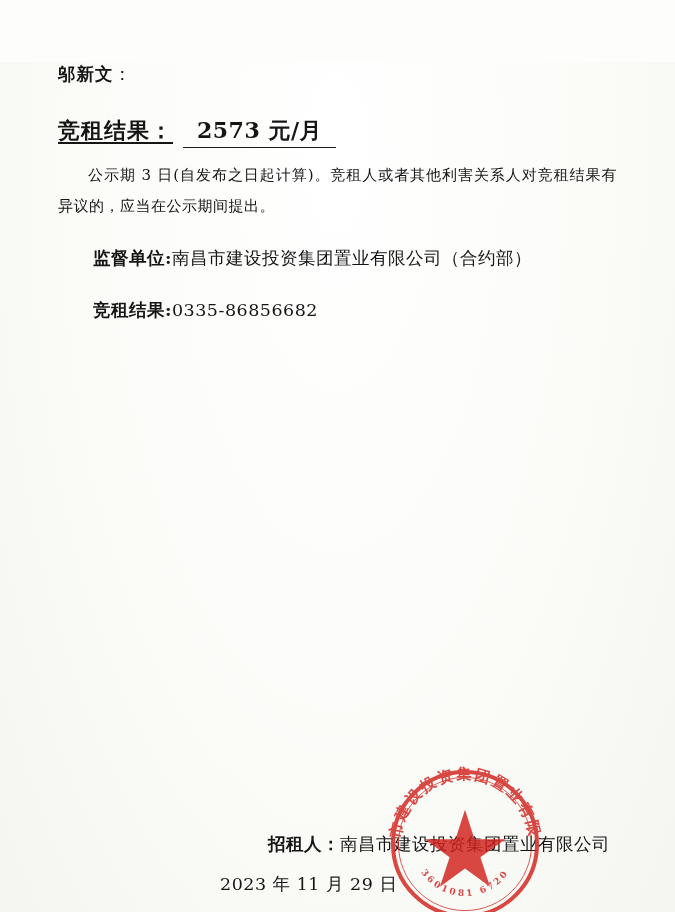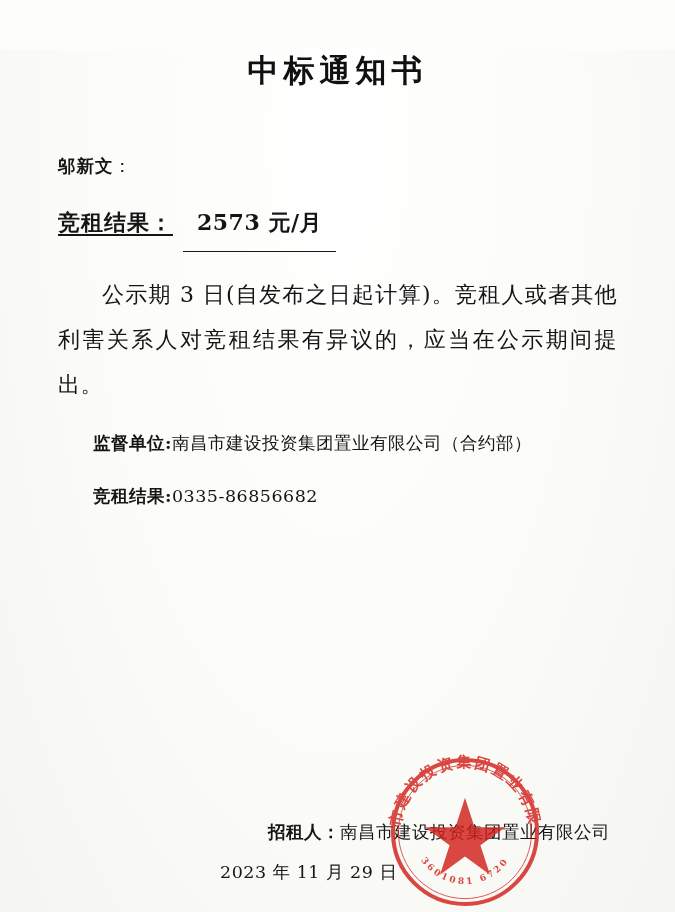--- a/index.html
+++ b/index.html
@@ -64,27 +64,27 @@
     align-items: baseline;
   }
   .result-label {
     font-weight: 700;
     text-decoration: underline;
     text-underline-offset: 4px;
   }
   .result-value {
     font-weight: 600;
     margin-left: 10px;
-    padding: 0 14px 13px 14px;
+    padding: 0 14px 1px 14px;
     border-bottom: 1.3px solid #1a1a1a;
     letter-spacing: 0.5px;
   }
   .notice-para {
-    margin-top: 20px;
-    font-size: 22px;
+    margin-top: 12px;
+    font-size: 15px;
     line-height: 2.05;
     text-align: justify;
     text-justify: inter-ideograph;
     text-indent: 2em;
     letter-spacing: 0.5px;
   }
   .info-line {
     margin-top: 20px;
     font-size: 17.5px;
     letter-spacing: 0.5px;
@@ -124,21 +124,20 @@
     font-family: "DejaVu Serif", "Liberation Serif", serif;
     font-weight: 700;
     fill: #d2211c;
   }
 </style>
 </head>
 <body>
 
 <div class="page">
 
-  <div class="doc-title">中标通知书</div>
 
   <div class="salutation">
     <span class="name">邬新文</span><span>：</span>
   </div>
 
 
   <div class="result-row">
     <span class="result-label">竞租结果：</span>
     <span class="result-value">2573 元/月</span>
   </div>

